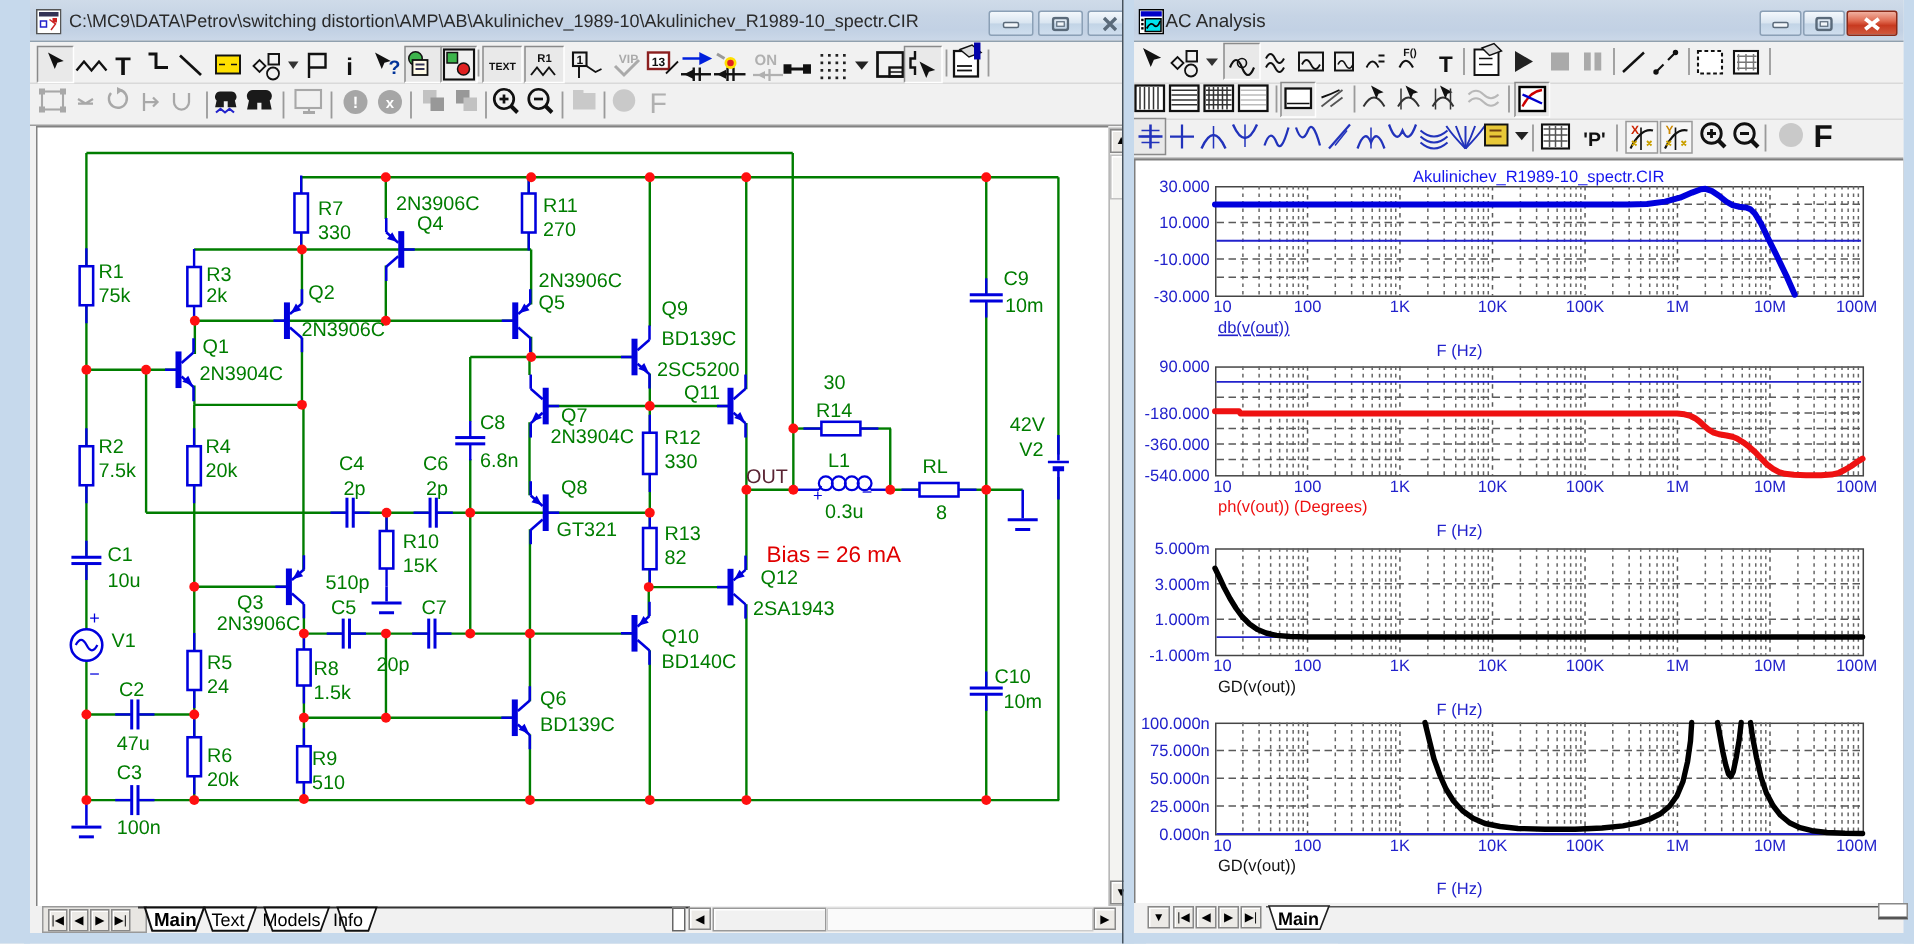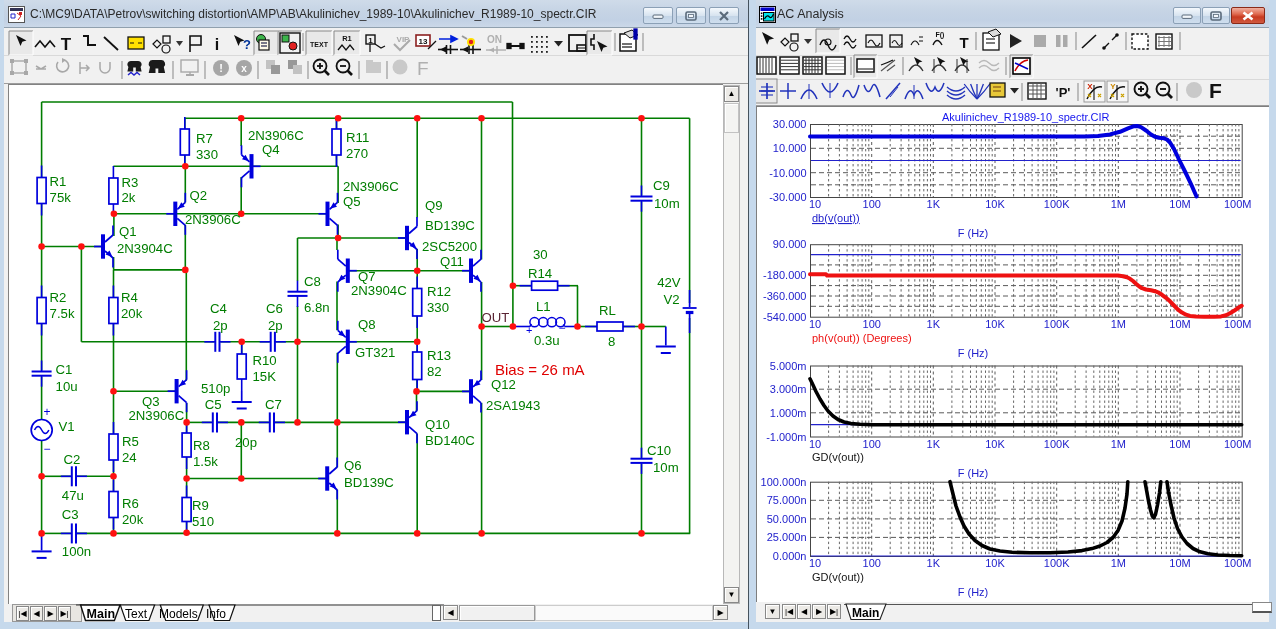--- a/index.html
+++ b/index.html
@@ -1,15 +1,15 @@
 <!DOCTYPE html>
 <html><head><meta charset="utf-8"><style>
 * { margin:0; padding:0; box-sizing:border-box; }
 body { width:1276px; height:629px; overflow:hidden; font-family:"Liberation Sans", sans-serif; background:#c6d9ec; position:relative; }
-#winL { position:absolute; left:0; top:0; width:876px; height:629px; background:#f1f1f1;padding-left:31px; }
+#winL { position:absolute; left:16px; top:0; width:876px; height:629px; background:#f1f1f1;padding-left:31px; }
 #winR { position:absolute; left:748px; top:0; width:528px; height:460px; background:#f1f1f1; }
 .frame { position:absolute; background:#c6d9ec; }
 .titlebar { position:absolute; height:28px; background:linear-gradient(#cfdbe9 0%, #c6d4e5 40%, #c2d1e4 75%, #cbd8e8 100%); border-bottom:1px solid #90a0ae; }
 .ticon { position:absolute; top:6px; }
 .ttext { position:absolute; top:7px; font-size:12px; color:#2a2a2a; white-space:nowrap; }
 .wbtn { position:absolute; top:7px; width:30px; height:17px; border:1px solid #8ba0b6; border-radius:2px; background:linear-gradient(#f4f8fc,#d8e4f0 50%,#c2d4e6 52%,#cfdeee); }
 .wbtn svg { position:absolute; left:50%; top:50%; transform:translate(-50%,-50%); }
 .tbn { position:absolute; width:13px; height:15px; background:#eceae6; border:1px solid #888; box-shadow:inset 1px 1px 0 #fff; color:#000; font-size:8px; line-height:14px; text-align:center; }
 svg text { font-family:"Liberation Sans", sans-serif; }
 .abs { position:absolute; }

